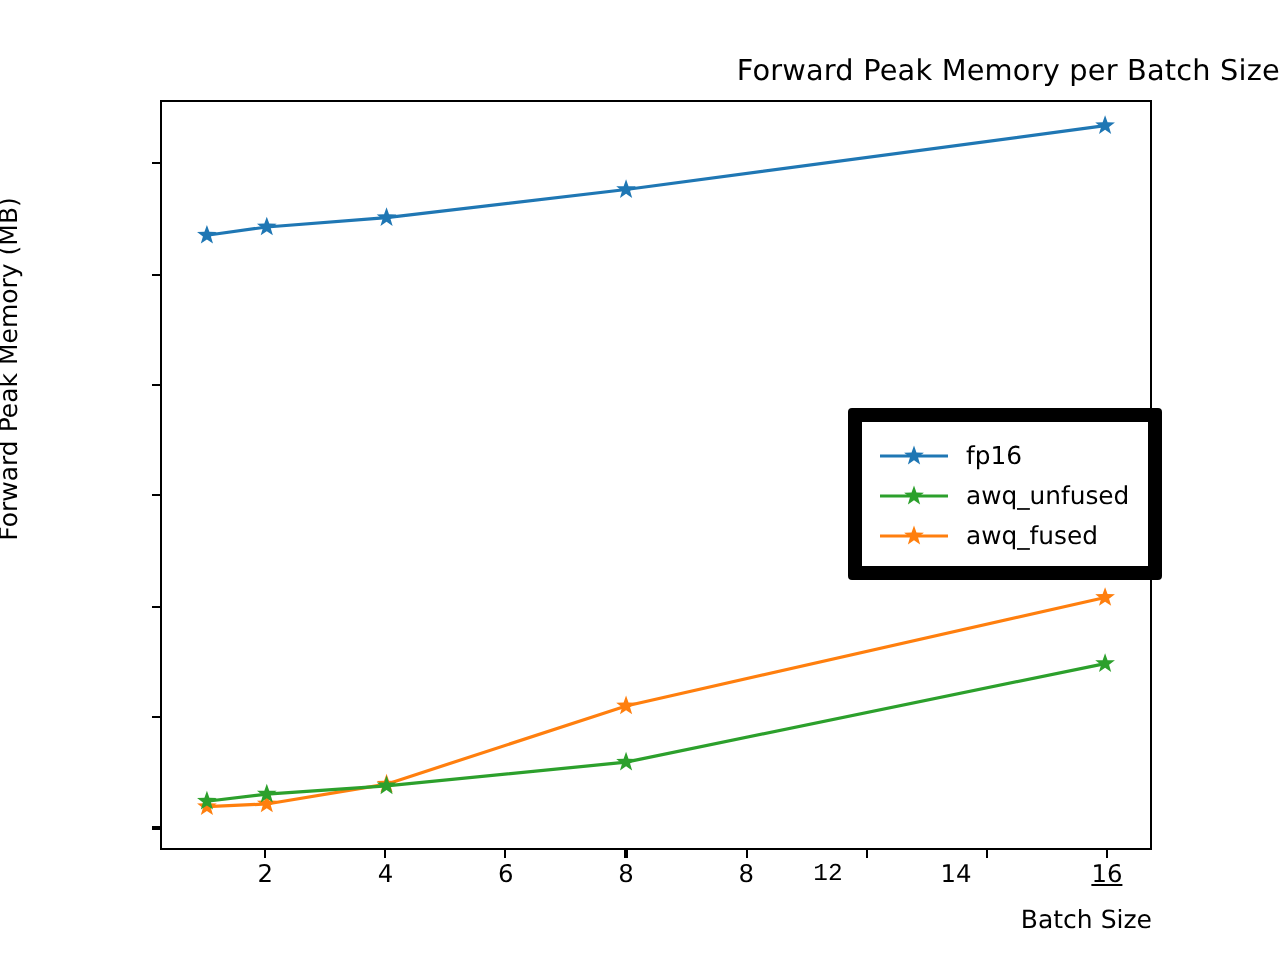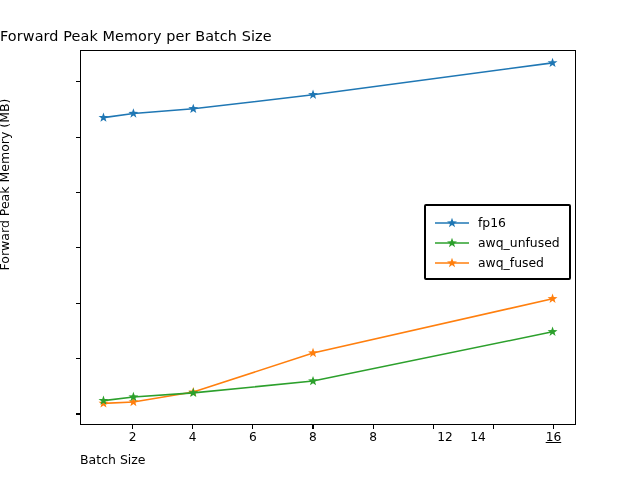--- a/index.html
+++ b/index.html
@@ -17,21 +17,21 @@
     position: relative;
     width: 640px;
     height: 480px;
     background: #ffffff;
   }
   #chart-title {
     position: absolute;
     left: 0;
     top: 28px;
     width: 640px;
-    text-align: left;
+    text-align: right;
     font-size: 14.4px;
     color: #000000;
     letter-spacing: 0.1px;
   }
   
   #plot-area {
     position: absolute;
     left: 80px;
     top: 50px;
     width: 496px;
@@ -66,21 +66,21 @@
     width: 3.6px;
     height: 1.1px;
     background: #000000;
   }
   
   #x-axis-label {
     position: absolute;
     left: 80px;
     top: 452px;
     width: 496px;
-    text-align: left;
+    text-align: right;
     font-size: 12.5px;
     color: #000000;
   }
   .xtick-label {
     position: absolute;
     top: 430px;
     width: 60px;
     text-align: center;
     font-size: 12.2px;
     color: #000000;
@@ -91,21 +91,21 @@
     top: 425px;
     width: 1.1px;
     height: 3.6px;
     background: #000000;
   }
   
   #legend {
     position: absolute;
     left: 424px;
     top: 204px;
-    border: 2px solid #000000;
+    border: 7px solid #000000;
     border-radius: 2px;
     background: #ffffff;
     padding: 6px 9px 6px 8px;
     box-sizing: border-box;
   }
   .legend-row {
     display: flex;
     align-items: center;
     height: 20px;
   }
@@ -141,21 +141,21 @@
       <div class="ytick-mark" style="top: 192.028px;"></div>
       <div class="ytick-mark" style="top: 136.677px;"></div>
       <div class="ytick-mark" style="top: 81.3266px;"></div>
     </div>
   <div id="xtick-labels">
       <div class="xtick-label" style="left: 132.606px;">2</div>
       <div class="xtick-label" style="left: 192.727px;">4</div>
       <div class="xtick-label" style="left: 252.848px;">6</div>
       <div class="xtick-label" style="left: 312.97px;">8</div>
       <div class="xtick-label" style="left: 373.091px;">8</div>
-      <div class="xtick-label" style="left: 445px;">12</div>
+      <div class="xtick-label" style="left: 414px; font-family: Liberation Mono, monospace;">12</div>
       <div class="xtick-label" style="left: 478px;">14</div>
       <div class="xtick-label" style="left: 553.455px; text-decoration: underline;">16</div>
     </div>
   <div id="xtick-marks">
       <div class="xtick-mark" style="left: 132.106px;"></div>
       <div class="xtick-mark" style="left: 192.227px;"></div>
       <div class="xtick-mark" style="left: 252.348px;"></div>
       <div class="xtick-mark" style="left: 312.47px;"></div>
       <div class="xtick-mark" style="left: 372.591px;"></div>
       <div class="xtick-mark" style="left: 432.712px;"></div>

